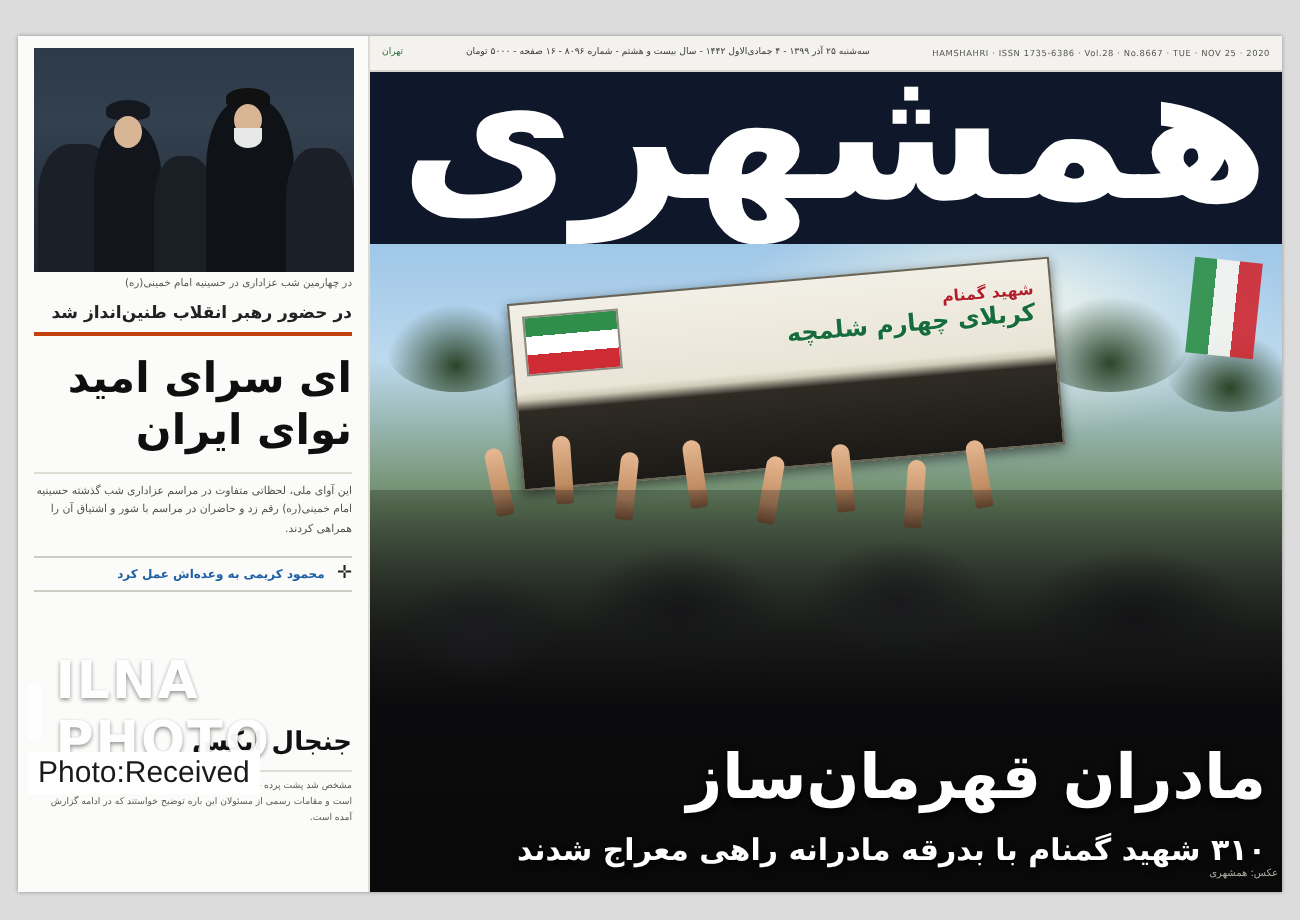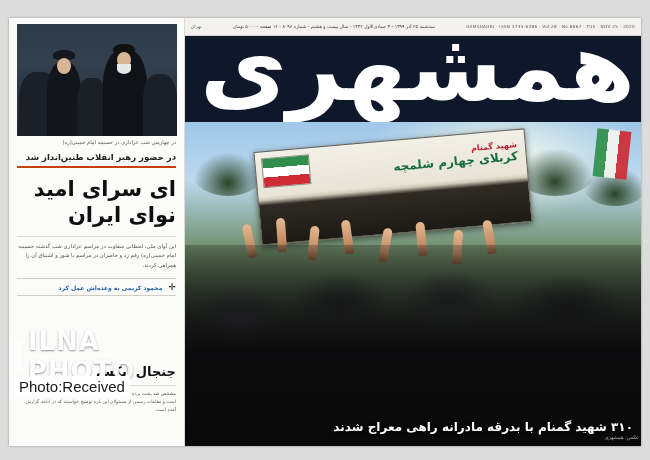--- a/index.html
+++ b/index.html
@@ -202,21 +202,21 @@
     line-height: 1.05;
   }
   .photo-subhead {
     position: absolute;
     right: 8px;
     bottom: 12px;
     left: 60px;
     direction: rtl;
     text-align: right;
     color: #ffffff;
-    font-size: 12px;
+    font-size: 15px;
     font-weight: bold;
     text-shadow: 0 1px 4px rgba(0,0,0,0.95);
   }
   .side-rule {
     position: absolute;
     right: 2px;
     bottom: 6px;
     color: #d6d6c8;
     font-size: 5px;
     direction: rtl;
@@ -420,20 +420,21 @@
         <div class="hand" style="left:124px; top:8px;  transform:rotate(6deg);"></div>
         <div class="hand" style="left:158px; top:2px;  transform:rotate(-8deg);"></div>
         <div class="hand" style="left:196px; top:10px; transform:rotate(10deg);"></div>
         <div class="hand" style="left:232px; top:4px;  transform:rotate(-6deg);"></div>
         <div class="hand" style="left:268px; top:12px; transform:rotate(4deg);"></div>
         <div class="hand" style="left:300px; top:2px;  transform:rotate(-10deg);"></div>
       </div>
 
       <div class="crowd"></div>
 
+      <div class="photo-headline">مادران قهرمان‌ساز</div>
       <div class="photo-subhead">
         <span>۳۱۰ شهید گمنام با بدرقه مادرانه راهی معراج شدند</span>
       </div>
       <div class="side-rule">عکس: همشهری</div>
     </div>
 
     <div class="left-col">
 
       <div class="top-photo">
         <div class="tp-figure" style="left:2px;  width:40px; height:64px; background:#1b2028;"></div>

